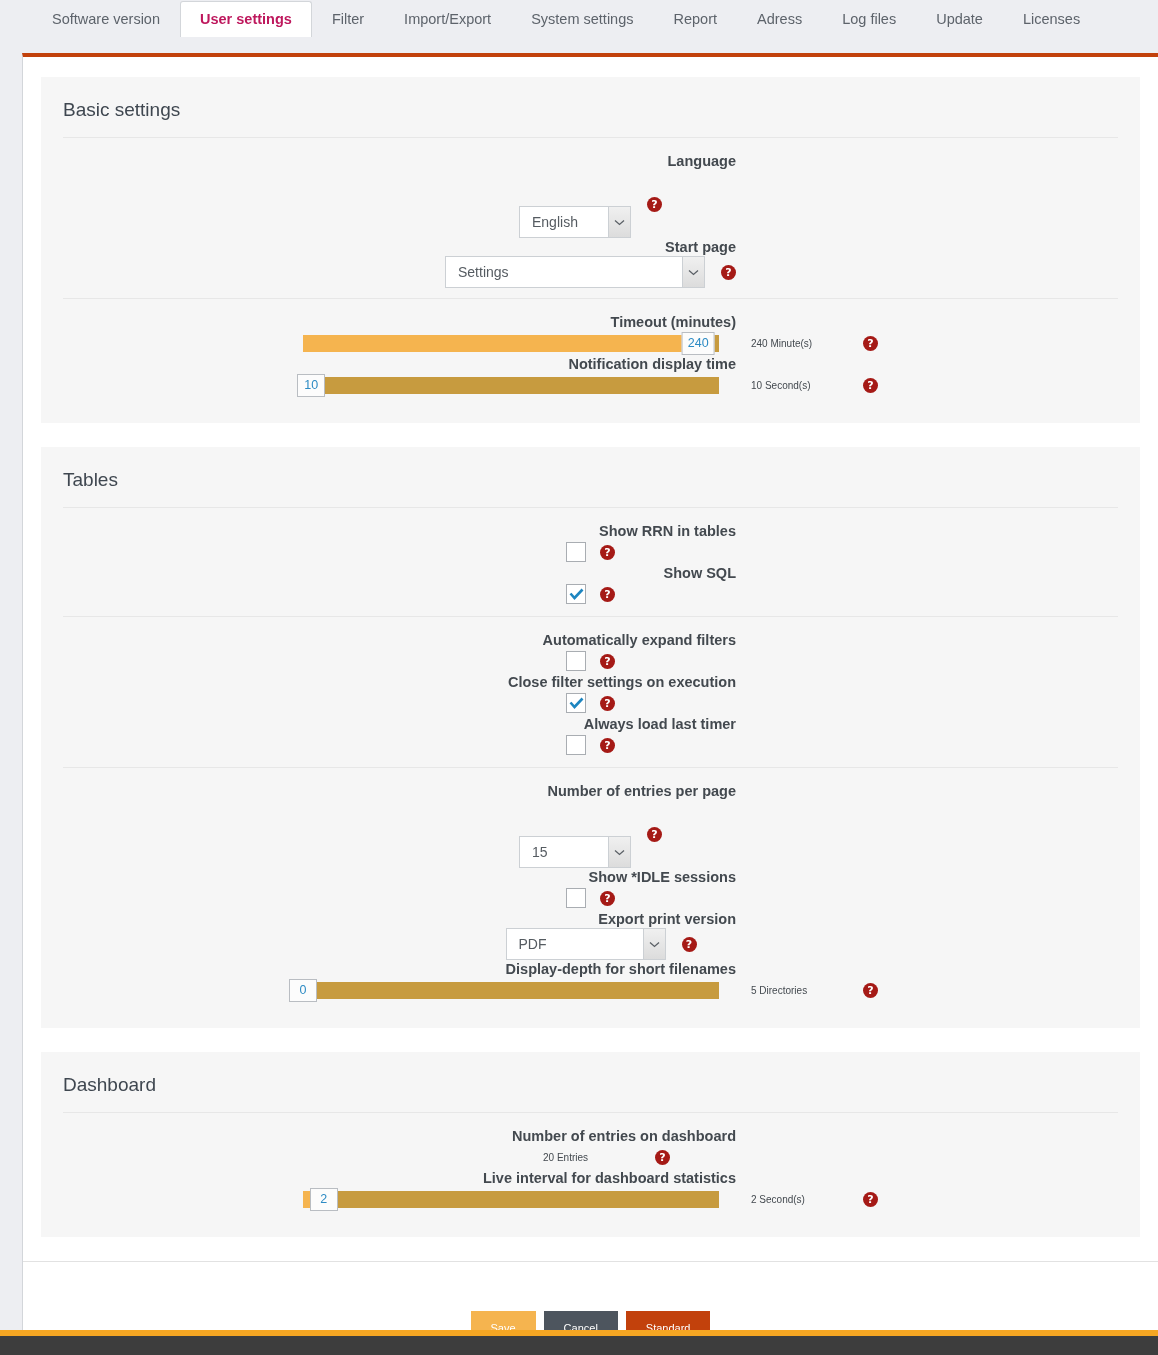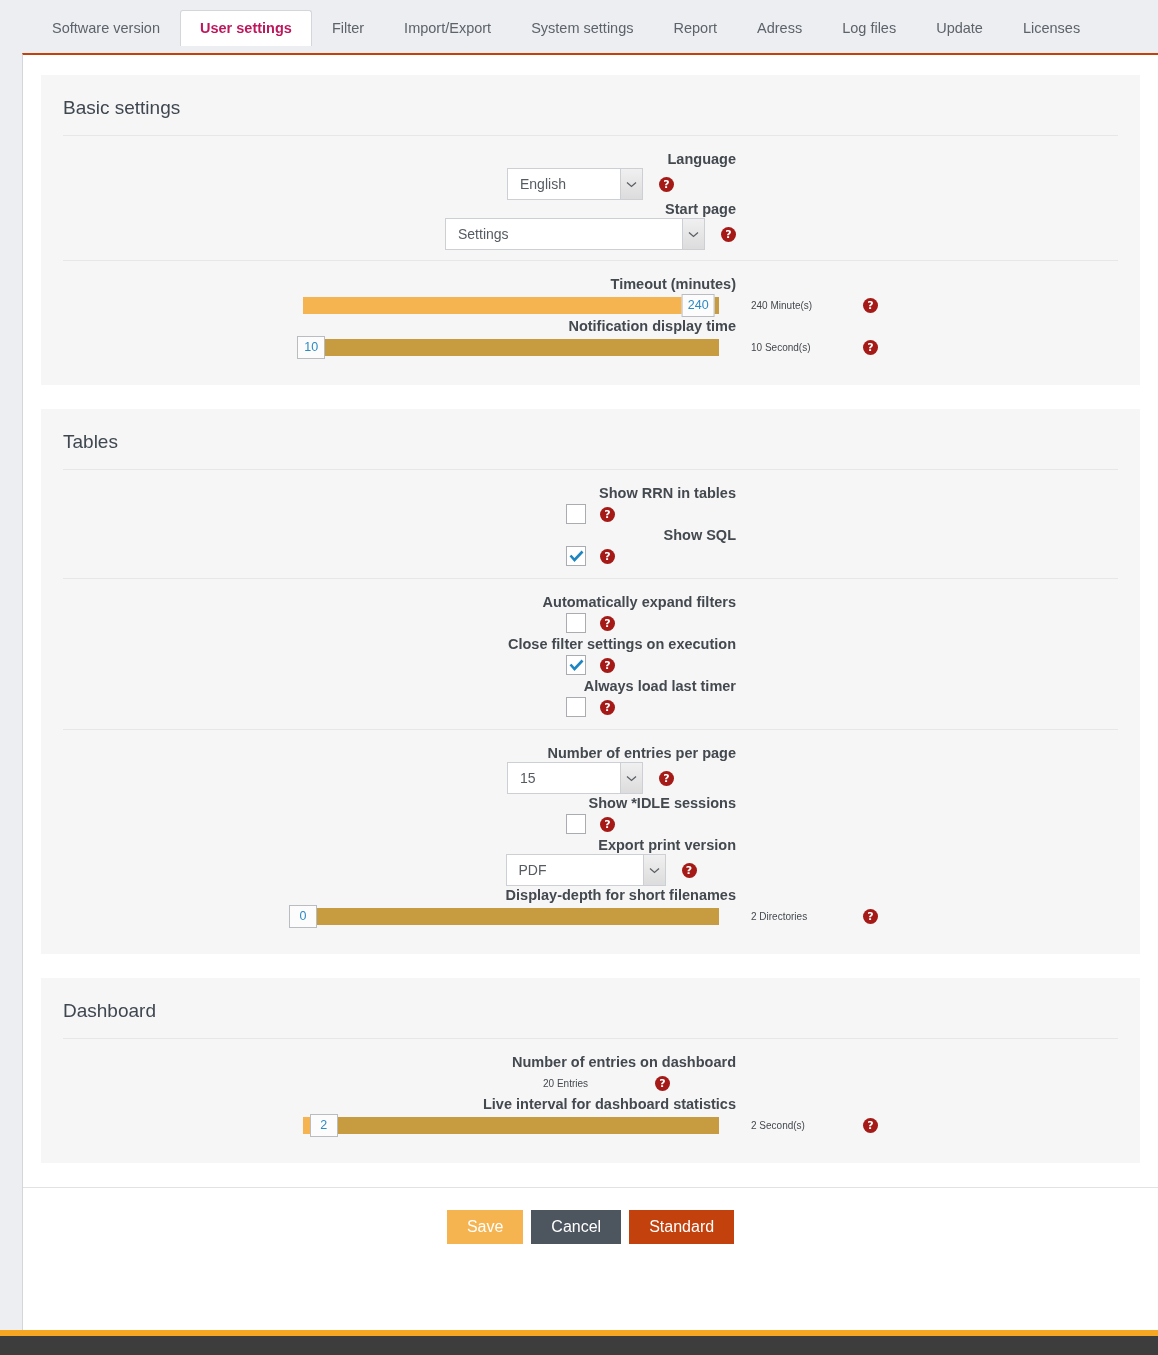--- a/index.html
+++ b/index.html
@@ -9,21 +9,21 @@
     background: #edeef2;
     font-family: "Liberation Sans", sans-serif;
     overflow: hidden;
   }
 
   
   .page { position: relative; width: 1158px; height: 1355px; background: #edeef2; }
 
   .tabbar {
     position: absolute; left: 22px; top: 0; right: 0; height: 54px;
-    display: flex; align-items: center;
+    display: flex; align-items: flex-start;
     padding-left: 10px;
   }
   .tab {
     font-size: 14.5px; color: #5d636b;
     padding: 9px 19px 10px 19px;
     line-height: 16px;
     border: 1px solid transparent;
     border-bottom: none;
     position: relative; top: 1px;
     white-space: nowrap;
@@ -34,21 +34,21 @@
     border-color: #d3d6da;
     color: #be185d;
     border-radius: 3px 3px 0 0;
     z-index: 3;
     font-weight: bold;
   }
 
   .content {
     position: absolute; left: 22px; top: 53px; right: 0; bottom: 25px;
     background: #ffffff;
-    border-top: 2px solid #c2410c;
+    border-top: 4px solid #c2410c;
     border-left: 1px solid #d3d6da;
   }
 
   .inner { padding: 20px 18px 0 18px; }
 
   
   .panel {
     background: #f6f6f6;
     margin-bottom: 24px;
     padding: 0 22px 26px 22px;
@@ -82,21 +82,21 @@
     padding: 0 10px 0 12px; font-size: 14px; color: #555b61;
     flex: 1; white-space: nowrap; overflow: hidden;
   }
   .select .arrow {
     width: 22px; align-self: stretch;
     background: linear-gradient(#f0f0f0,#dcdcdc);
     border-left: 1px solid #ccd0d4;
     display: flex; align-items: center; justify-content: center;
   }
   .select .arrow svg { display: block; }
-  .sel-w-sm { width: 136px; }
+  .sel-w-sm { width: 112px; margin-top: 36px; }
   .sel-w-lg { width: 260px; }
   .sel-w-md { width: 160px; margin-left: 21px; }
 
   
   .cbox {
     width: 20px; height: 20px; background: #fff;
     border: 1px solid #a9adb2;
     display: inline-flex; align-items: center; justify-content: center;
     cursor: pointer;
   }
@@ -142,24 +142,25 @@
   .gap-h-sm { width: 14px; flex: none; }
 
   
   .btnbar {
     border-top: 1px solid #e2e2e2;
     padding: 22px 0 26px 0;
     display: flex; justify-content: center; gap: 8px;
     background: #fff;
   }
   .btn {
-    font-size: 16px; color: #ffffff;
+    font-size: 11px; color: #ffffff;
     padding: 9px 20px; border: none; cursor: pointer;
     line-height: 16px;
     font-family: "Liberation Sans", sans-serif;
+    margin-top: 27px;
   }
   .btn-save { background: #f5b44f; }
   .btn-cancel { background: #4d555e; }
   .btn-standard { background: #c2410c; }
 
   
   .orangebar {
     position: absolute; left: 0; right: 0; bottom: 19px; height: 6px;
     background: #f5a623;
   }
@@ -363,21 +364,21 @@
             </div>
           </div>
 
           <div class="row">
             <div class="row-label">Display-depth for short filenames</div>
             <div class="row-ctrl">
               <div class="slider">
                 <div class="fill" style="width: 0%;"></div>
                 <div class="handle" style="left: 0%;">0</div>
               </div>
-              <span class="slider-readout">2 Directories</span>
+              <span class="slider-readout">5 Directories</span>
               <span class="help">?</span>
             </div>
           </div>
         </div>
       </div>
 
       <div class="panel">
         <h2 class="panel-title">Dashboard</h2>
 
         <div class="group">

